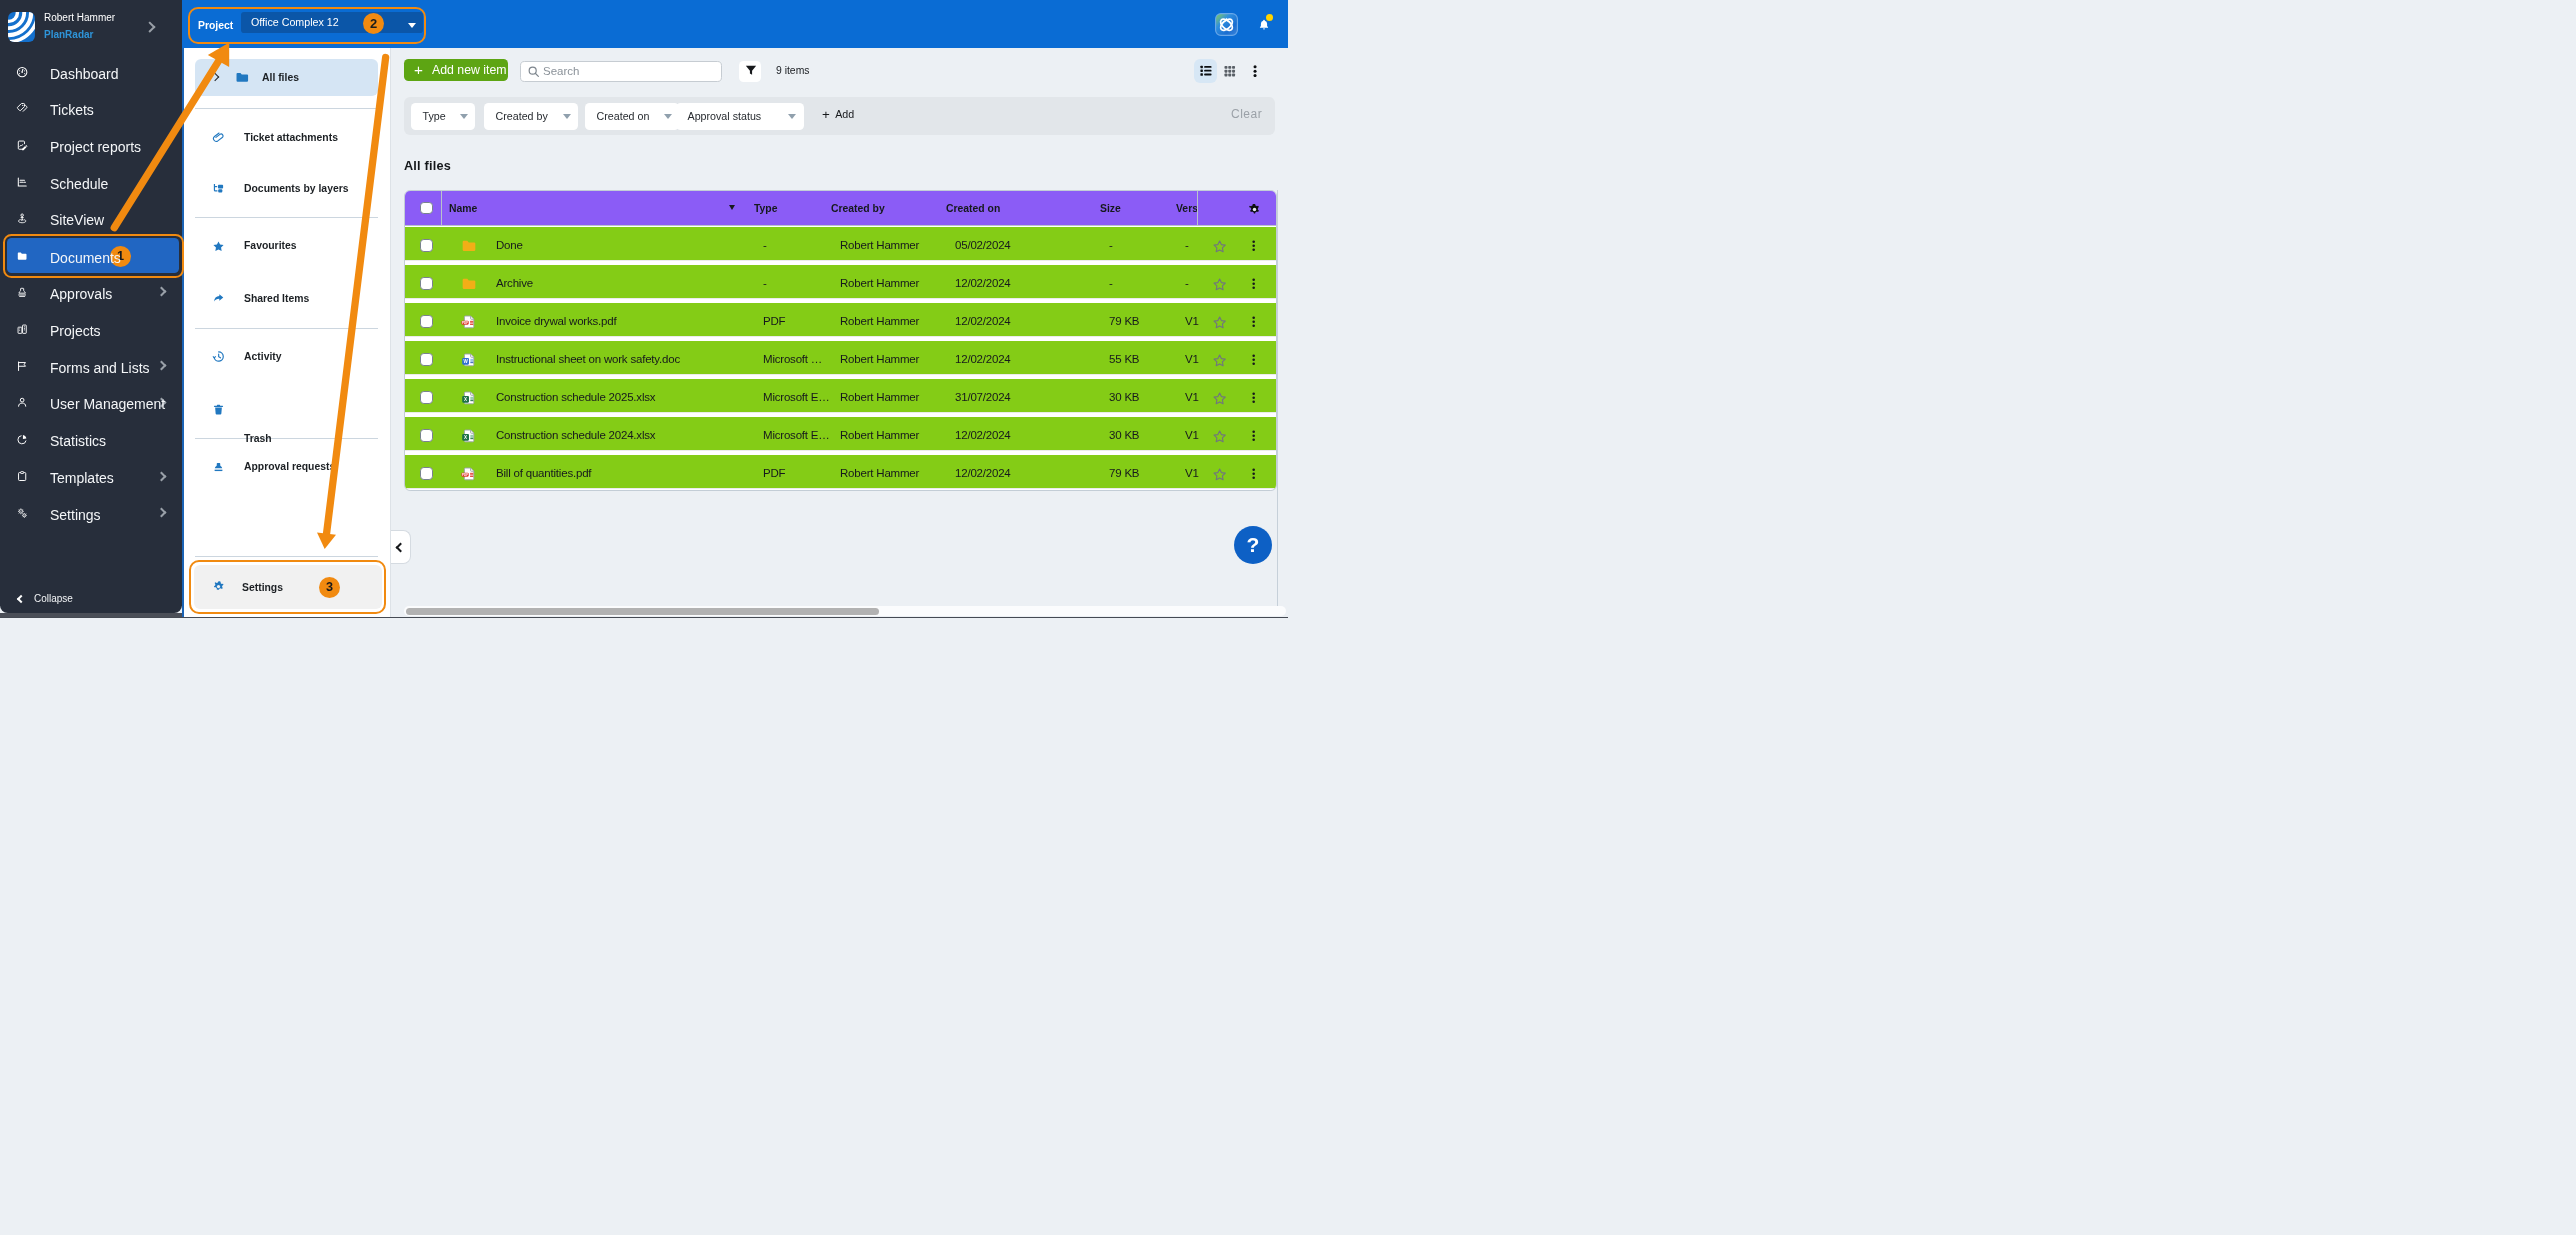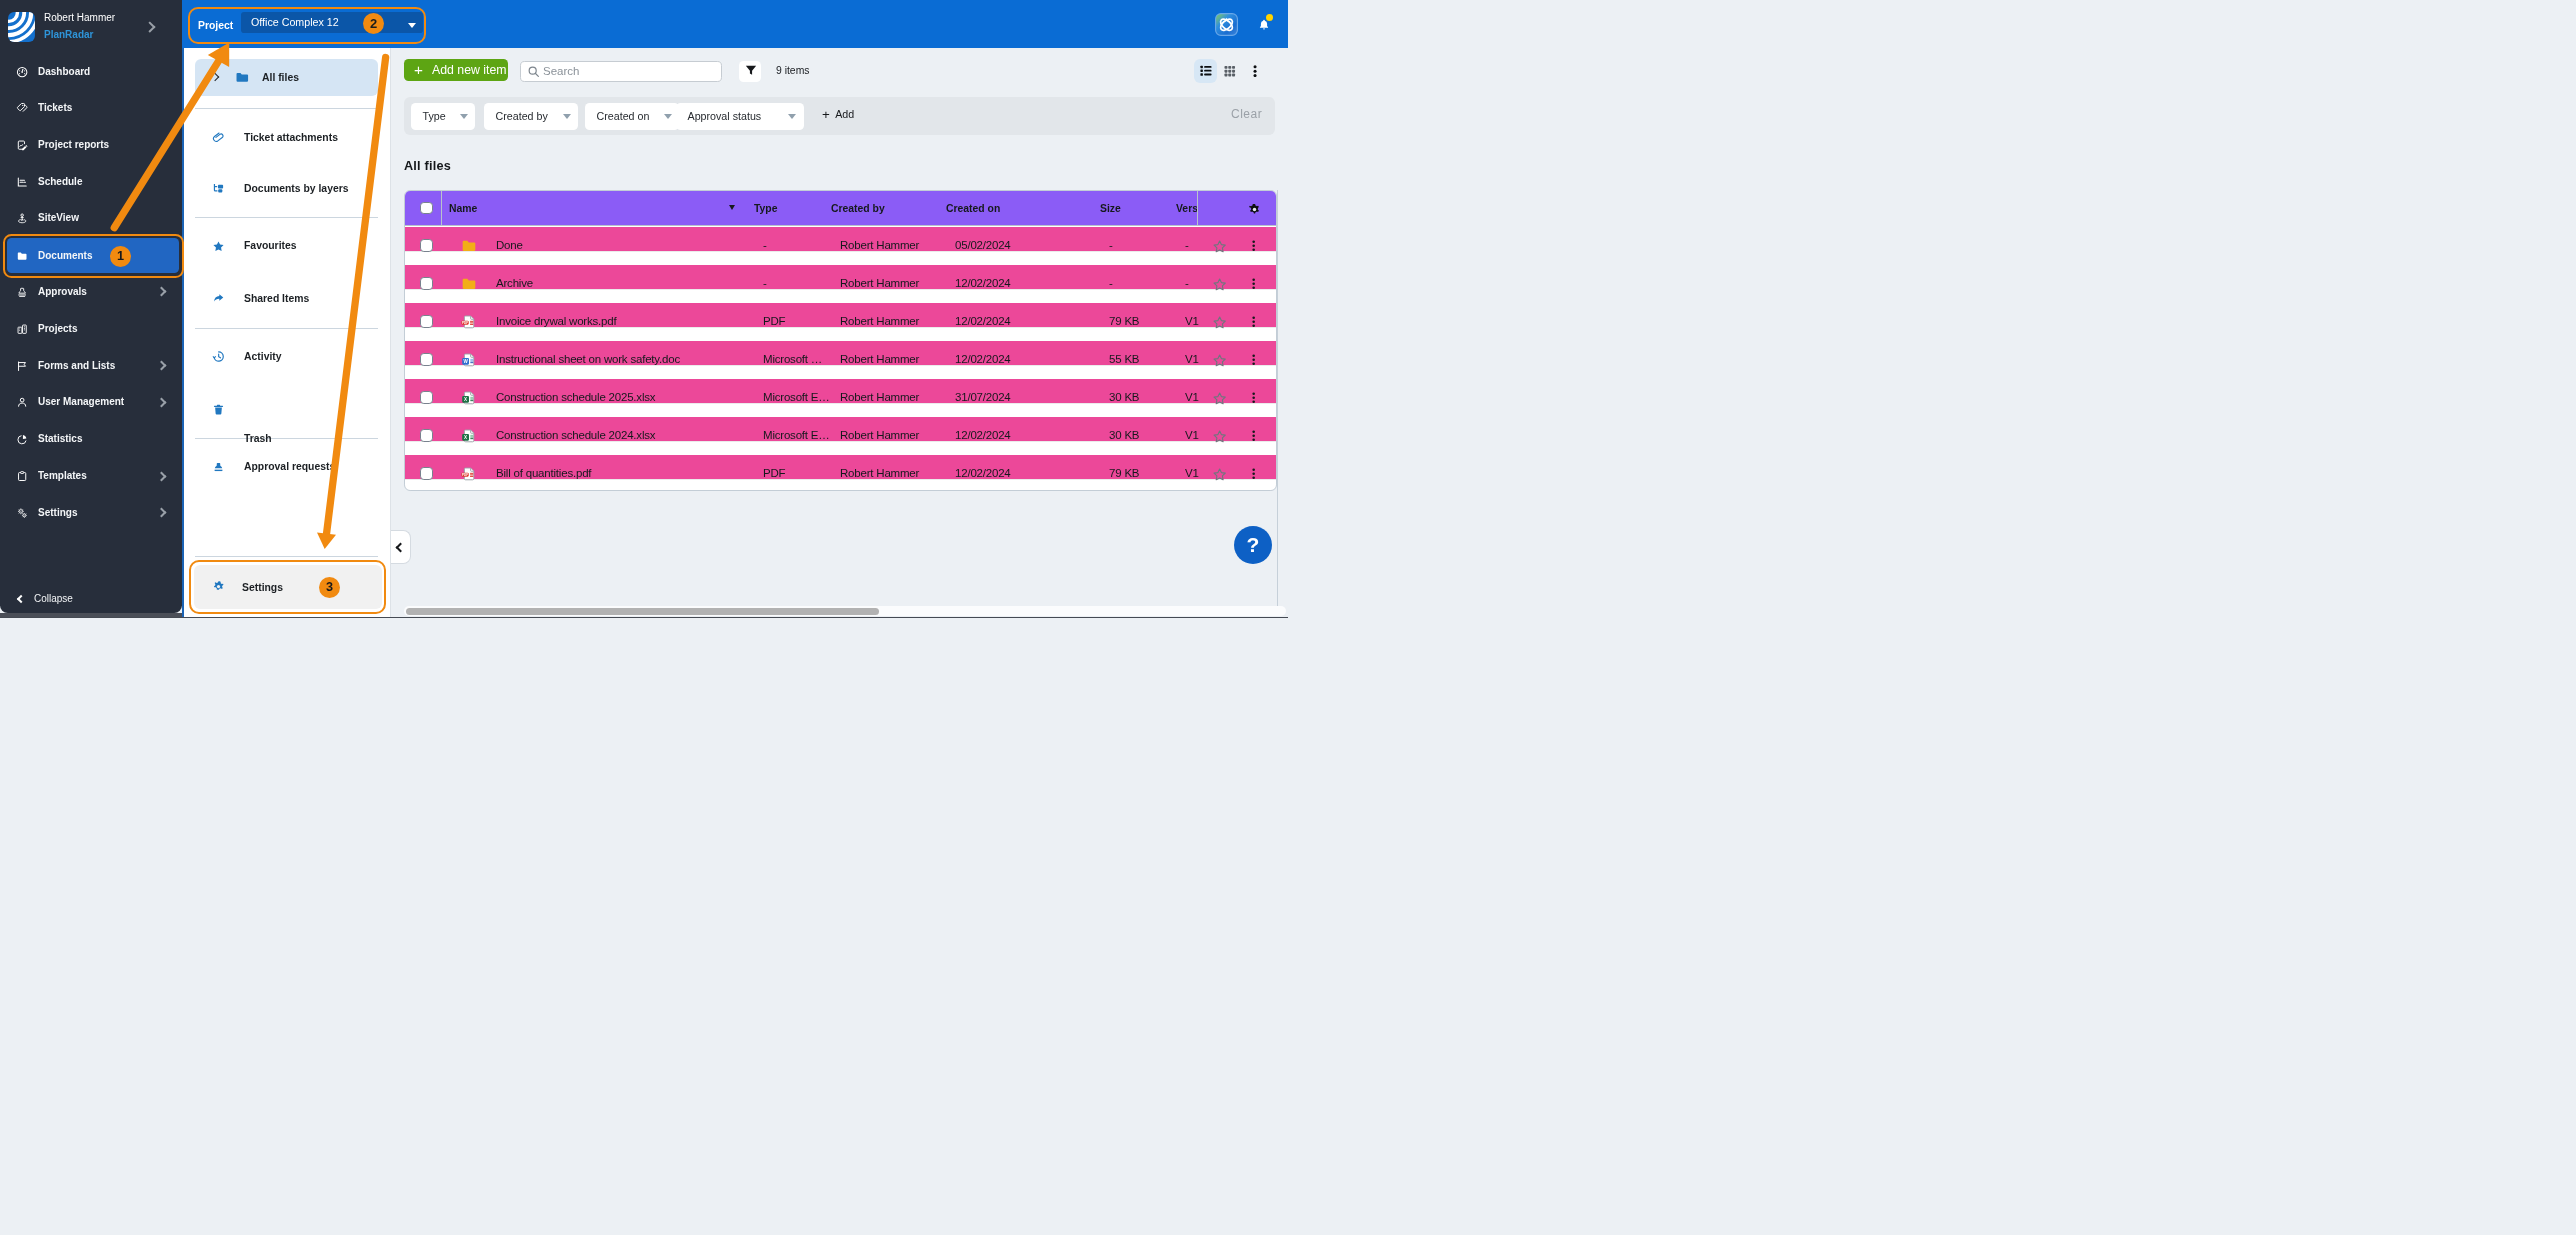--- a/index.html
+++ b/index.html
@@ -13,21 +13,21 @@
   #projbox { left:188px; top:6.5px; width:238px; height:37px; border:2.7px solid #f18a10; border-radius:10px; }
   #projlbl { left:198px; top:6.5px; height:37px; line-height:37px; color:#fff; font-weight:bold; font-size:10.4px; }
   #projsel { left:241px; top:12.3px; width:182px; height:21px; background:#0b56a8; border-radius:3.1px; }
   #projname { left:251px; top:12.3px; height:21px; line-height:21px; color:#fff; font-size:10.7px; }
   #projbadge { left:363px; top:13.4px; width:21px; height:21px; border-radius:50%; background:#f18a10; color:#1c1c1c; font-size:13px; font-weight:bold; text-align:center; line-height:21.5px; }
   #projcaret { left:408px; top:23.4px; width:0; height:0; border-left:4.6px solid transparent; border-right:4.6px solid transparent; border-top:5.7px solid #fff; }
 
   
   #darksb { left:0; top:0; width:182px; height:613px; background:#272e3b; border-radius:0 0 7.7px 7.7px; z-index:2; }
   #underdark { left:0; top:613px; width:182px; height:5.4px; background:#4a4e57; }
-  .navtext { position:absolute; left:38px; color:#f4f6f8; font-weight:bold; font-size:10px; white-space:nowrap; }
+  .navtext { position:absolute; left:50px; color:#f4f6f8; font-weight:normal; font-size:14px; white-space:nowrap; }
   .navchev { position:absolute; left:158px; width:7px; height:7px; border-right:2px solid #99a0a8; border-top:2px solid #99a0a8; transform:rotate(45deg); }
   #docsel-outline { left:2.7px; top:234px; width:181px; height:44px; border:2.7px solid #f18a10; border-radius:8.4px; background:transparent; }
   #docsel { left:7px; top:238px; width:172px; height:35px; background:#2166c2; border-radius:4.6px; }
   #docbadge { left:110px; top:246px; width:21px; height:21px; border-radius:50%; background:#f18a10; color:#16181b; font-size:12.7px; font-weight:bold; text-align:center; line-height:21px; z-index:3;}
   #userchev { left:146px; top:22.6px; width:7.7px; height:7.7px; border-right:2.3px solid #9aa0a8; border-top:2.3px solid #9aa0a8; transform:rotate(45deg); }
   #uname { left:44px; top:12px; color:#fff; font-size:10px; }
   #ubrand { left:44px; top:29px; color:#2e94d8; font-size:10px; font-weight:bold; }
 
   
   #whitesb { left:184px; top:48px; width:207px; height:570px; background:#fff; border-right:0.8px solid #dde2e7; z-index:1; }
@@ -49,21 +49,21 @@
   .dropcaret { position:absolute; top:114px; width:0; height:0; border-left:4.2px solid transparent; border-right:4.2px solid transparent; border-top:5.4px solid #90a0ad; }
   #addflt { left:822px; top:107px; font-size:10.7px; color:#17191c; }
   #clearflt { left:1231px; top:107px; font-size:12px; color:#9ba1a8; letter-spacing:0.5px; }
   #heading { left:404px; top:159px; font-size:12.7px; font-weight:bold; color:#14171a; letter-spacing:0.2px; }
 
   
   #tablecard { left:404px; top:190px; width:873px; height:301px; background:#fff; border:0.8px solid #c3cdd6; border-radius:6.1px; overflow:hidden; }
   #thead { position:absolute; left:0; top:0; width:100%; height:35px; background:#8b5cf6; border-bottom:0.8px solid #b9c2cb; }
   .th { position:absolute; font-weight:bold; font-size:10.4px; color:#16191d; top:11.5px; }
   .vdiv { position:absolute; top:0; width:0.8px; height:35px; background:#b9c2cb; }
-  .row { position:absolute; left:0; width:100%; height:25px; border-bottom:0.8px solid #ebebeb; background:#ec4899; }
+  .row { position:absolute; left:0; width:100%; height:34px; border-bottom:0.8px solid #ebebeb; background:#84cc16; }
   .cb { position:absolute; left:15.3px; top:12.3px; width:12.3px; height:12.3px; border:1.3px solid #78828e; border-radius:3.8px; background:#fff; }
   .hcb { position:absolute; left:15.3px; top:10.7px; width:12.3px; height:12.3px; border:1.3px solid #78828e; border-radius:3.8px; background:#fff; }
   .cell { position:absolute; font-size:11.5px; color:#16191d; top:11.5px; white-space:nowrap; letter-spacing:-0.2px; }
   .nm { left:91px; }
   .ty { left:358px; }
   .cr { left:435px; }
   .co { left:550px; }
   .sz { left:704px; }
   .vs { left:780px; }
   .ficon { position:absolute; left:56px; top:10.7px; width:16px; height:16px; }

